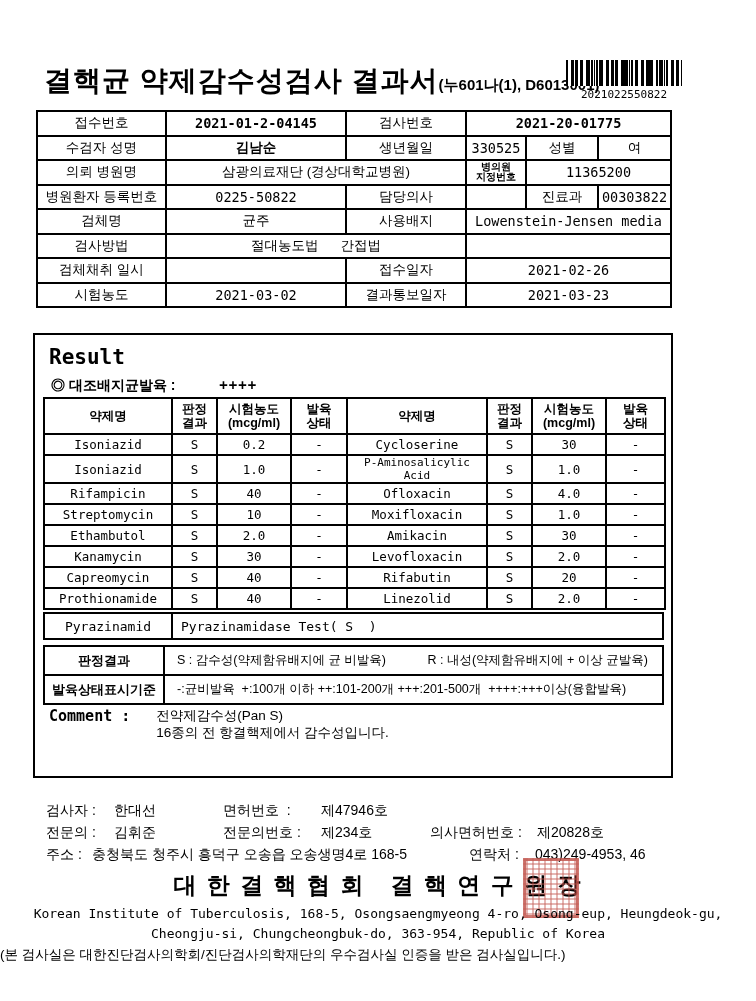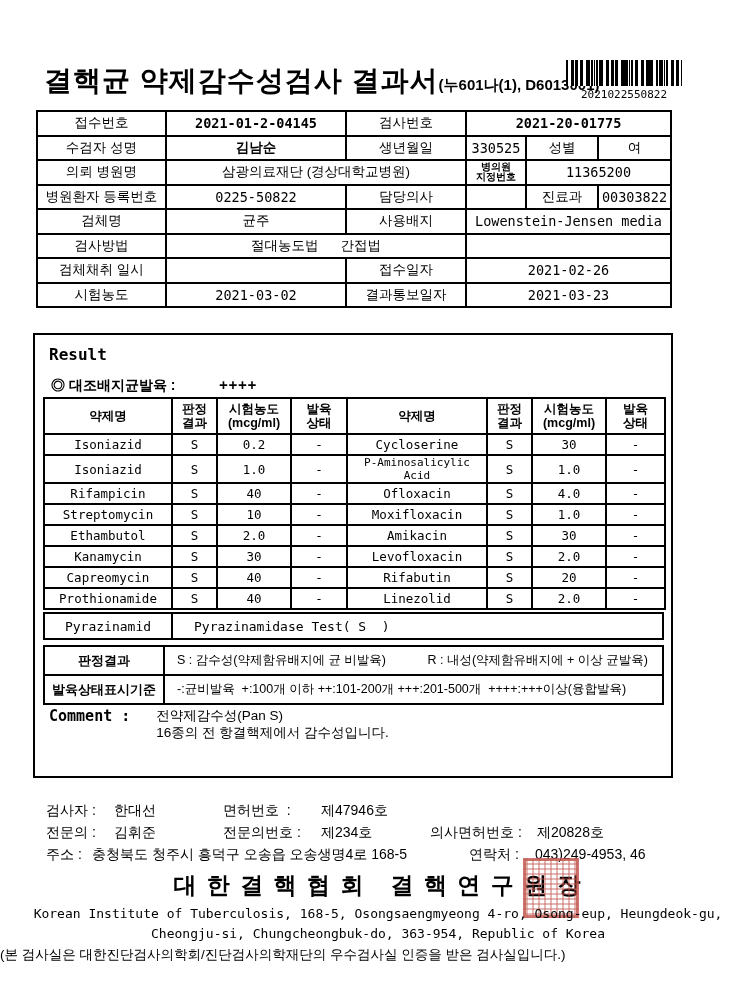--- a/index.html
+++ b/index.html
@@ -23,33 +23,33 @@
 
   
   #info-table{position:absolute;left:36px;top:110px;width:634px;border-collapse:collapse;table-layout:fixed;}
   #info-table td{border:2px solid #000;height:22.5px;text-align:center;font-size:13.5px;padding:0 2px;overflow:hidden;}
   #info-table td.b{font-weight:bold;}
   #info-table td.small-label{font-size:10px;line-height:10px;font-weight:bold;}
   .gap-val{display:inline-block;text-align:right;}
 
   
   #result-box{position:absolute;left:33px;top:333px;width:636px;height:441px;border:2px solid #000;}
-  #result-heading{position:absolute;left:14px;top:10px;font-size:16px;font-weight:bold;}
+  #result-heading{position:absolute;left:14px;top:10px;font-size:21px;font-weight:bold;}
   #control-line{position:absolute;left:16px;top:42px;font-size:14px;font-weight:bold;}
   #control-line .val{margin-left:40px;letter-spacing:1px;}
 
   #drug-table{position:absolute;left:8px;top:62px;width:621px;border-collapse:collapse;table-layout:fixed;}
   #drug-table td,#drug-table th{border:2px solid #000;text-align:center;padding:0;overflow:hidden;}
   #drug-table th{font-size:12.5px;font-weight:bold;height:34px;line-height:14px;}
   #drug-table td{font-size:12.5px;height:19px;}
 
   #pyra-table{position:absolute;left:8px;top:277px;width:621px;border-collapse:collapse;table-layout:fixed;}
   #pyra-table td{border:2px solid #000;height:22px;font-size:13px;overflow:hidden;}
   #pyra-table td.name{text-align:center;}
-  #pyra-table td.val{text-align:left;padding-left:21px;margin-top:23px;}
+  #pyra-table td.val{text-align:left;padding-left:8px;margin-top:23px;}
 
   #legend-table{position:absolute;left:8px;top:310px;width:621px;border-collapse:collapse;table-layout:fixed;}
   #legend-table td{border:2px solid #000;height:25px;font-size:12.5px;overflow:hidden;}
   #legend-table td.lab{font-weight:bold;text-align:center;font-size:13px;}
   #legend-table td.cont{text-align:left;padding-left:12px;}
   #legend-table .judge-r{margin-left:38px;}
 
   #comment-block{position:absolute;left:14px;top:372px;display:flex;}
   #comment-label{font-size:15px;font-weight:bold;}
   #comment-lines{margin-left:26px;font-size:13.5px;line-height:17px;}

